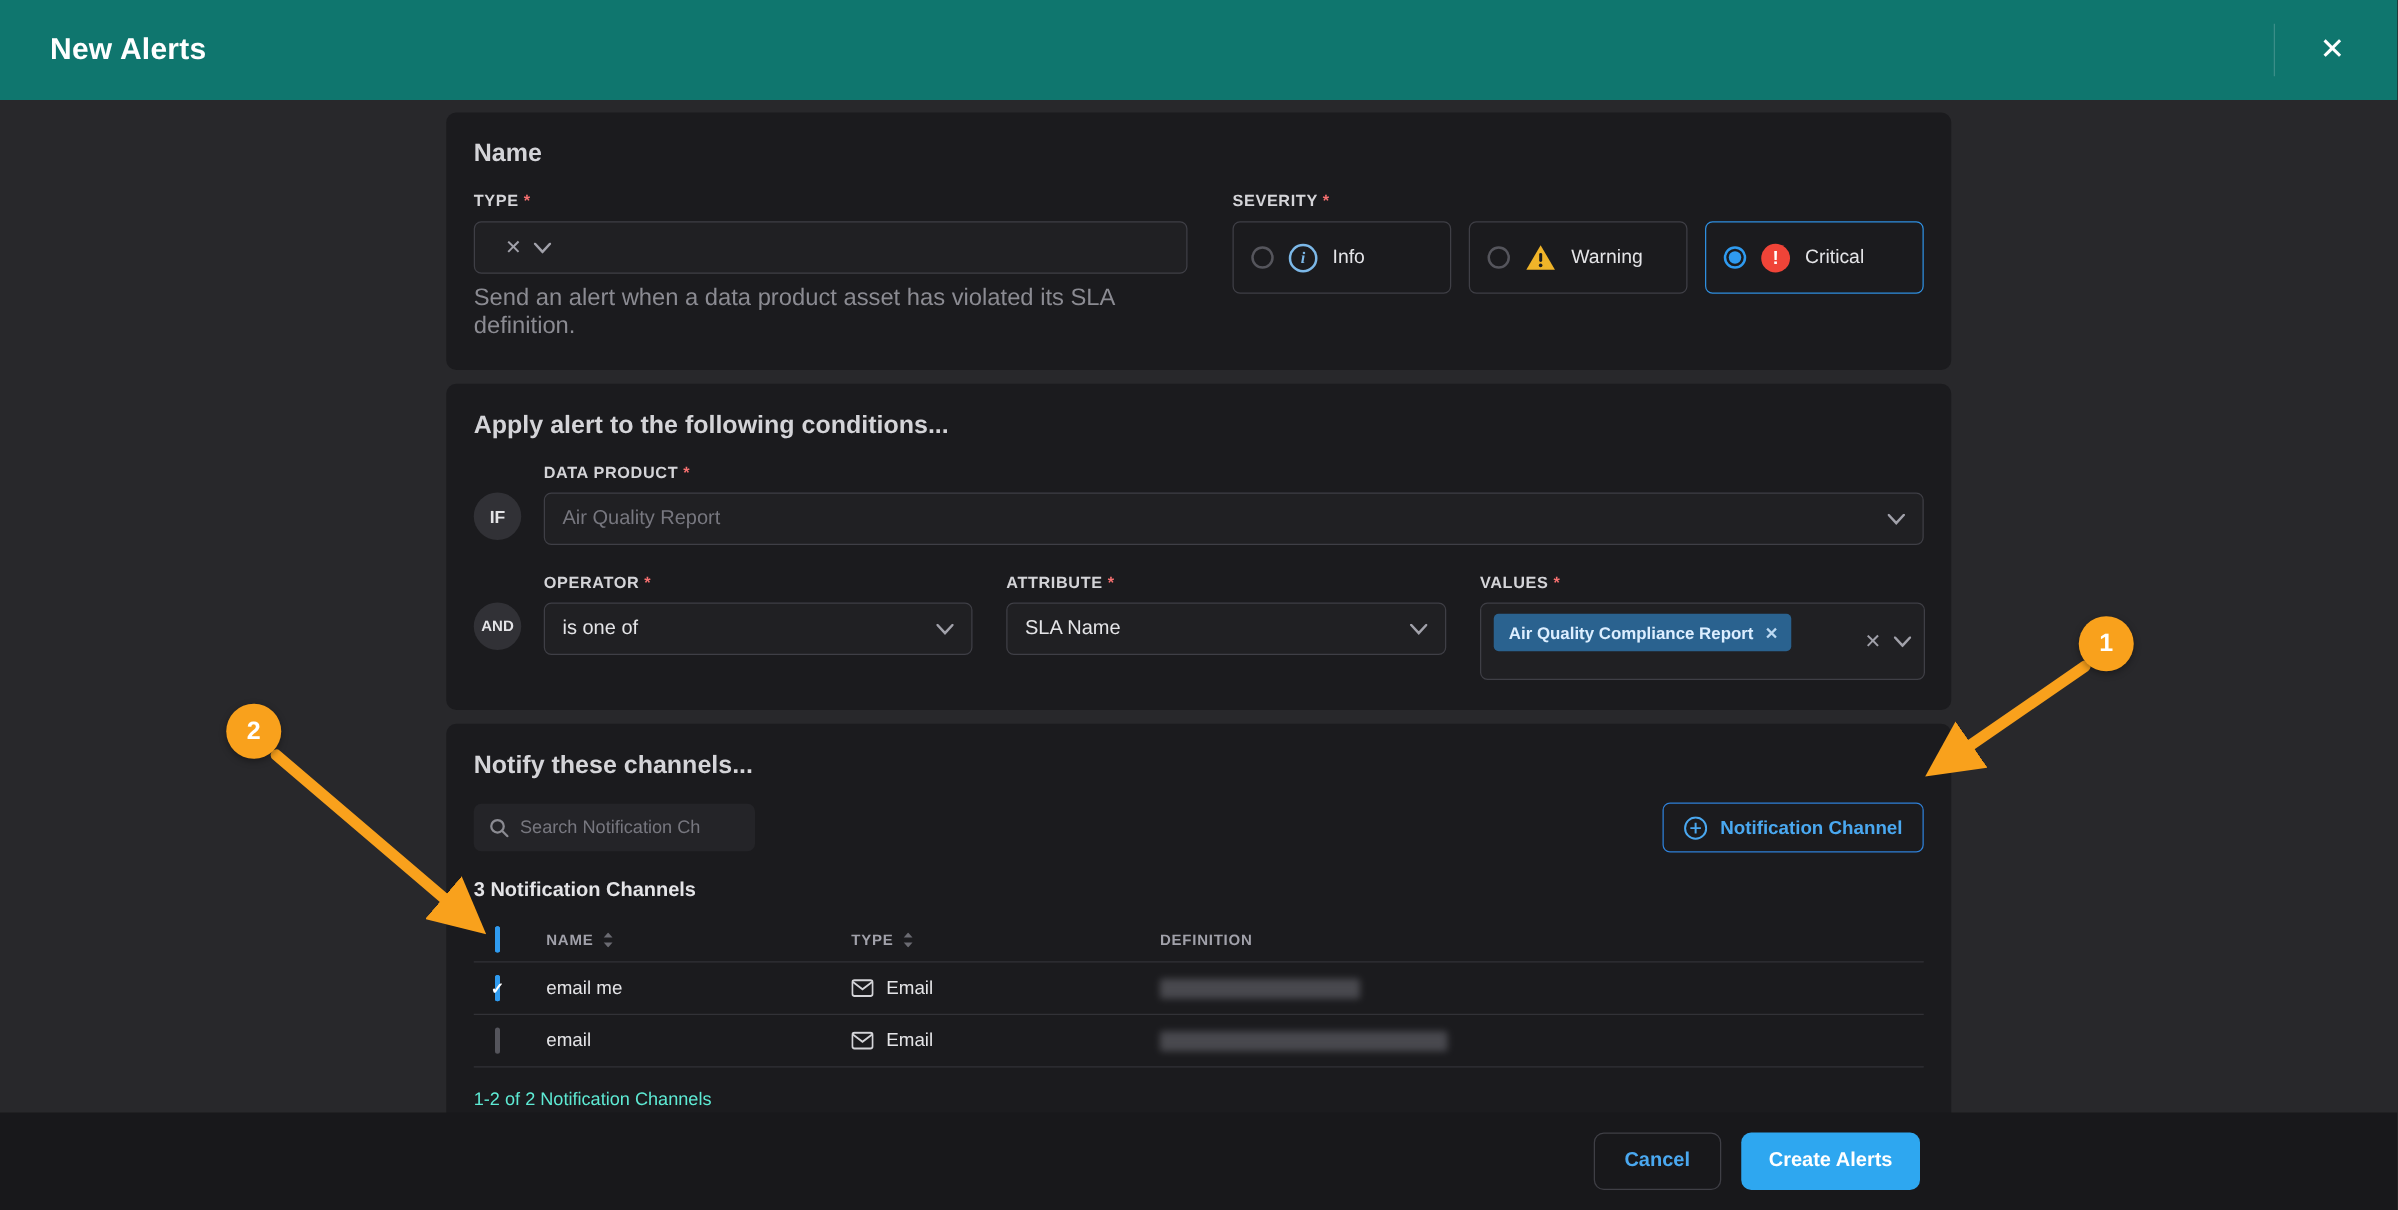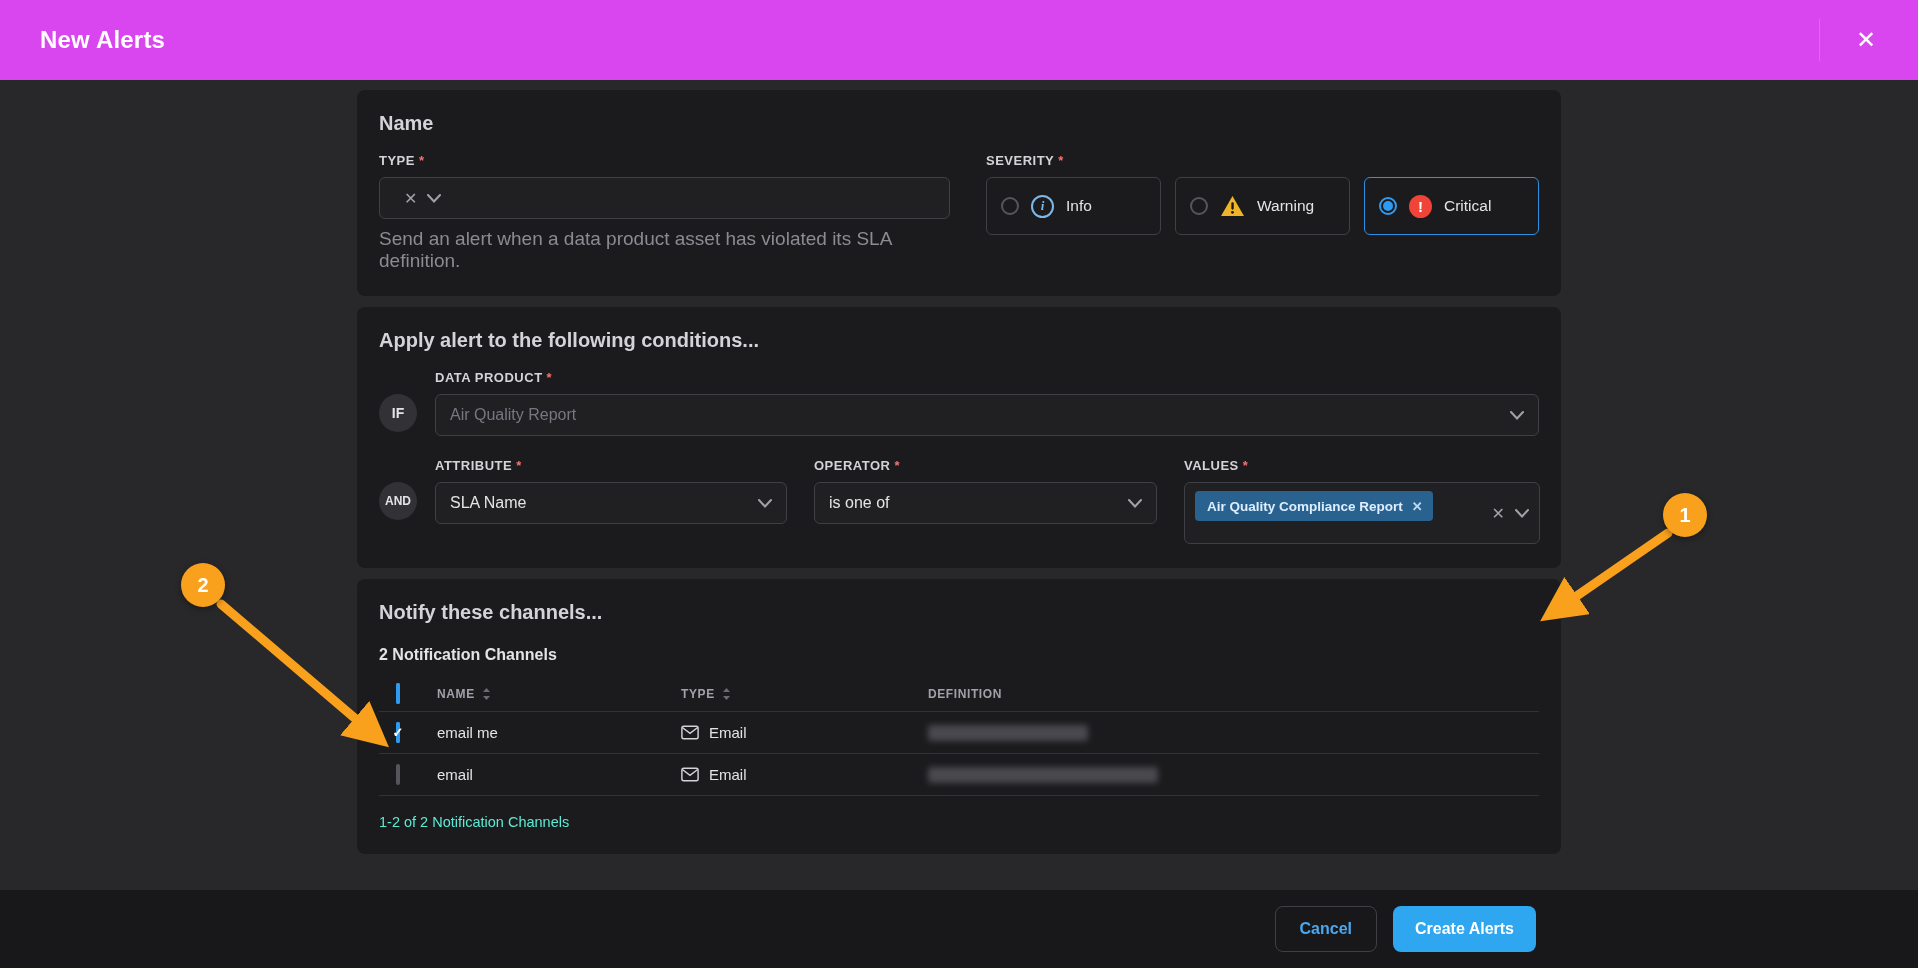--- a/index.html
+++ b/index.html
@@ -7,21 +7,21 @@
   body {
     background:#28282b;
     font-family:"Liberation Sans", sans-serif;
     color:#e4e4e7;
     overflow:hidden;
     position:relative;
   }
 
   
   .header {
-    height:80px; background:#d946ef;
+    height:80px; background:#0f766e;
     display:flex; align-items:center;
     padding:0 36px 0 40px;
   }
   .header-title { flex:1; font-size:24px; font-weight:bold; color:#ffffff; letter-spacing:.2px; }
   .header-divider { width:1px; height:42px; background:rgba(255,255,255,.18); margin-right:30px; }
   .close-btn { color:#ffffff; font-size:24px; line-height:1; cursor:pointer; padding:6px; }
 
   
   .content { width:1204px; margin:0 auto; padding-top:10px; }
   .panel { background:#1b1b1e; border-radius:8px; padding:22px 22px 24px 22px; }
@@ -256,39 +256,39 @@
                 </svg>
             </span>
           </div>
         </div>
       </div>
     </div>
 
     <div class="cond-row">
       <div class="badge and">AND</div>
       <div class="cond-fields">
-        <div class="cond-field w-attr">
+        <div class="cond-field w-op">
           <div class="field-label">
-            <span>ATTRIBUTE</span><span class="req">*</span>
+            <span>OPERATOR</span><span class="req">*</span>
           </div>
           <div class="select">
-            <span class="val">SLA Name</span>
+            <span class="val">is one of</span>
             <span class="chev">
               <svg width="14" height="9" viewBox="0 0 14 9">
                   <path d="M1 1 L7 7.5 L13 1" fill="none" stroke="#a1a1aa" stroke-width="2" stroke-linecap="round"></path>
                 </svg>
             </span>
           </div>
         </div>
-        <div class="cond-field w-op">
+        <div class="cond-field w-attr">
           <div class="field-label">
-            <span>OPERATOR</span><span class="req">*</span>
+            <span>ATTRIBUTE</span><span class="req">*</span>
           </div>
           <div class="select">
-            <span class="val">is one of</span>
+            <span class="val">SLA Name</span>
             <span class="chev">
               <svg width="14" height="9" viewBox="0 0 14 9">
                   <path d="M1 1 L7 7.5 L13 1" fill="none" stroke="#a1a1aa" stroke-width="2" stroke-linecap="round"></path>
                 </svg>
             </span>
           </div>
         </div>
         <div class="cond-field w-val">
           <div class="field-label">
             <span>VALUES</span><span class="req">*</span>
@@ -308,22 +308,43 @@
             </span>
           </div>
         </div>
       </div>
     </div>
   </div>
 
   <div class="panel">
     <div class="section-title">Notify these channels...</div>
 
-
-    <div class="count-text">2 Notification Channels</div>
+    <div class="chan-controls">
+      <div class="search-box">
+        <span style="display:flex;">
+          <svg width="16" height="16" viewBox="0 0 16 16">
+              <circle cx="7" cy="7" r="5" fill="none" stroke="#8b8b92" stroke-width="1.8"></circle>
+              <line x1="11" y1="11" x2="15" y2="15" stroke="#8b8b92" stroke-width="1.8" stroke-linecap="round"></line>
+            </svg>
+        </span>
+        <input type="text" placeholder="Search Notification Ch" style="">
+      </div>
+      <button class="add-chan-btn">
+        <span style="display:flex;">
+          <svg width="19" height="19" viewBox="0 0 18 18">
+              <circle cx="9" cy="9" r="8" fill="none" stroke="#4aa8f0" stroke-width="1.5"></circle>
+              <line x1="9" y1="5" x2="9" y2="13" stroke="#4aa8f0" stroke-width="1.5"></line>
+              <line x1="5" y1="9" x2="13" y2="9" stroke="#4aa8f0" stroke-width="1.5"></line>
+            </svg>
+        </span>
+        <span>Notification Channel</span>
+      </button>
+    </div>
+
+    <div class="count-text">3 Notification Channels</div>
 
     <div class="tbl">
       <div class="tbl-row tbl-head">
         <div class="cb-cell"><span class="cb indet"></span></div>
         <div class="th">
           <span>NAME</span>
           <span style="display:flex;">
             <svg width="9" height="12" viewBox="0 0 9 12">
                 <path d="M4.5 0 L8 4 H1 Z" fill="#6b6b72"></path>
                 <path d="M4.5 12 L1 8 H8 Z" fill="#6b6b72"></path>

